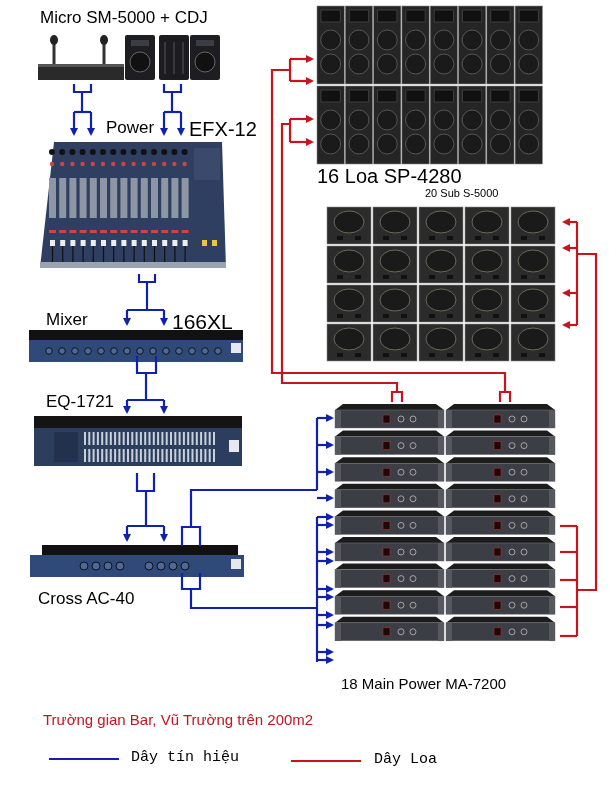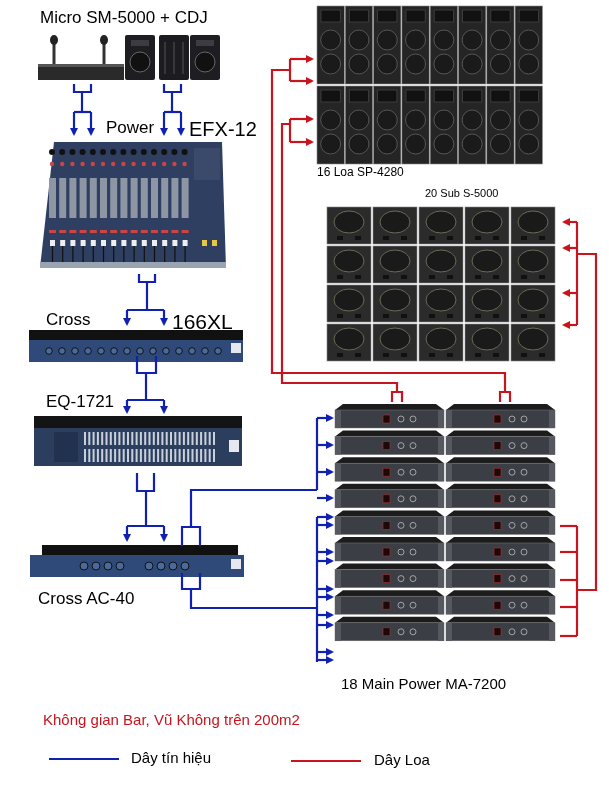--- a/index.html
+++ b/index.html
@@ -1,21 +1,21 @@
 <!DOCTYPE html>
 <html><head>
 <meta charset="utf-8">
 <style>
   html, body { margin: 0; padding: 0; background: #ffffff; }
   body { width: 609px; height: 795px; position: relative; overflow: hidden;
          font-family: "Liberation Sans", "DejaVu Sans", sans-serif; }
   #stage { position: absolute; left: 0; top: 0; width: 564px; height: 795px; margin-left: 24px; }
   .lbl { position: absolute; font-size: 16px; color: #000; white-space: nowrap; line-height: 1; }
   .lbl.red { color: #c8141e; }
-  .legend-text { position: absolute; font-size: 15px; color: #000; white-space: nowrap; }
+  .legend-text { position: absolute; font-size: 15px; color: #000; white-space: nowrap; font-family: Liberation Mono, monospace; }
 </style>
 </head>
 <body>
 
 <div id="stage">
   <svg id="wires" width="609" height="795" style="position:absolute;left:0;top:0">
     <defs>
       <marker id="arrBlue" markerWidth="8" markerHeight="8" refX="6" refY="4" orient="auto" markerUnits="userSpaceOnUse">
         <path d="M0,0 L8,4 L0,8 z" fill="#1020b0"></path>
       </marker>
@@ -691,27 +691,27 @@
         <polyline points="553,222 540,222" fill="none" stroke="#c8141e" stroke-width="2.2" stroke-linejoin="miter" marker-end="url(#arrRed)"></polyline>
         <polyline points="553,248 540,248" fill="none" stroke="#c8141e" stroke-width="2.2" stroke-linejoin="miter" marker-end="url(#arrRed)"></polyline>
         <polyline points="553,293 540,293" fill="none" stroke="#c8141e" stroke-width="2.2" stroke-linejoin="miter" marker-end="url(#arrRed)"></polyline>
         <polyline points="553,325 540,325" fill="none" stroke="#c8141e" stroke-width="2.2" stroke-linejoin="miter" marker-end="url(#arrRed)"></polyline>
       </g>
   </svg>
 
   <div class="lbl" style="left:16px;top:9px;font-size:17px">Micro SM-5000 + CDJ</div>
   <div class="lbl" style="left:82px;top:119px;font-size:17px">Power</div>
   <div class="lbl" style="left:165px;top:119px;font-size:20px">EFX-12</div>
-  <div class="lbl" style="left:22px;top:311px;font-size:17px">Cross</div>
+  <div class="lbl" style="left:22px;top:311px;font-size:17px">Mixer</div>
   <div class="lbl" style="left:148px;top:311px;font-size:21px">166XL</div>
   <div class="lbl" style="left:22px;top:393px;font-size:17px">EQ-1721</div>
   <div class="lbl" style="left:14px;top:590px;font-size:17px">Cross AC-40</div>
-  <div class="lbl" style="left:293px;top:166px;font-size:12px">16 Loa SP-4280</div>
+  <div class="lbl" style="left:293px;top:166px;font-size:20px">16 Loa SP-4280</div>
   <div class="lbl" style="left:401px;top:188px;font-size:11px">20 Sub S-5000</div>
   <div class="lbl" style="left:317px;top:676px;font-size:15px">18 Main Power MA-7200</div>
 
-  <div class="lbl red" style="left:19px;top:712px;font-size:15px">Không gian Bar, Vũ Không trên 200m2</div>
+  <div class="lbl red" style="left:19px;top:712px;font-size:15px">Trường gian Bar, Vũ Trường trên 200m2</div>
 
   <div style="position:absolute;left:25px;top:758px;width:70px;height:2px;background:#1020b0"></div>
   <div class="legend-text" style="left:107px;top:749px">Dây tín hiệu</div>
   <div style="position:absolute;left:267px;top:760px;width:70px;height:2px;background:#c8141e"></div>
   <div class="legend-text" style="left:350px;top:751px">Dây Loa</div>
 </div>
 
 </body></html>

